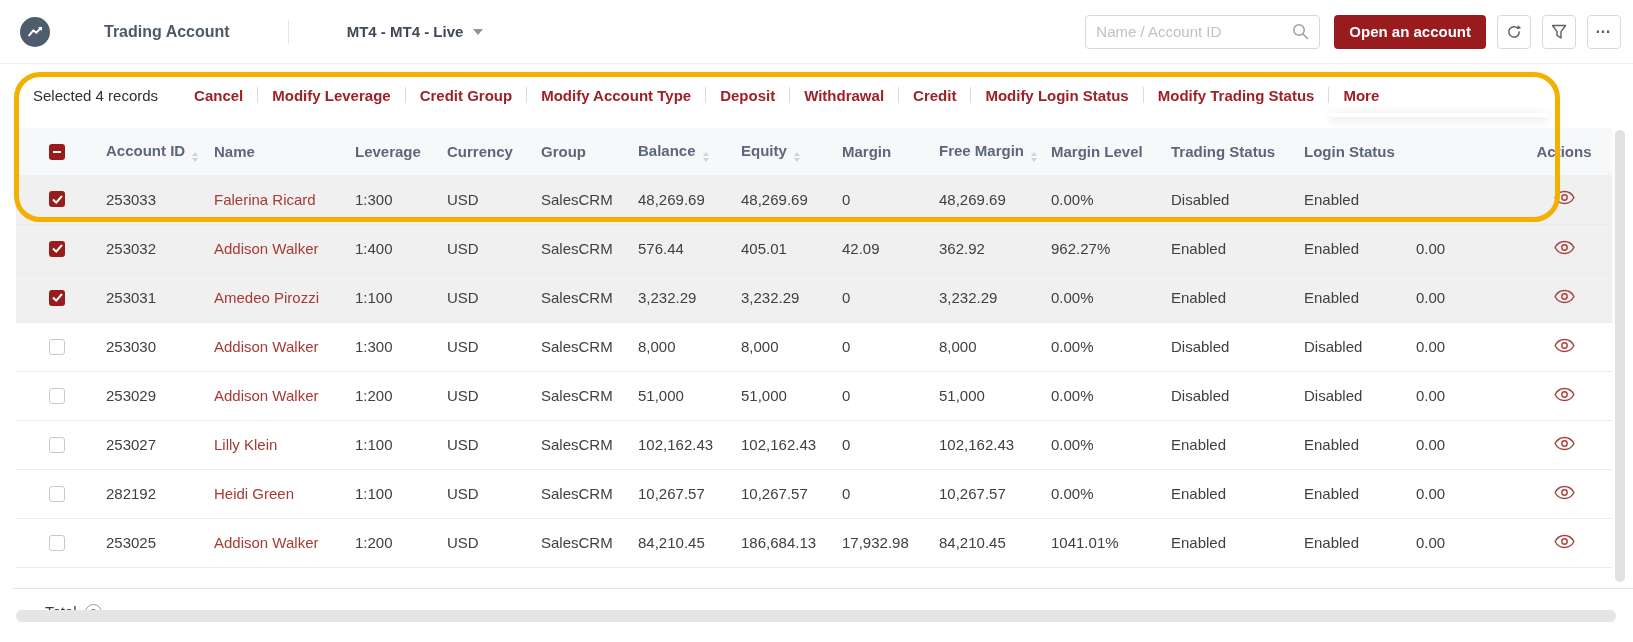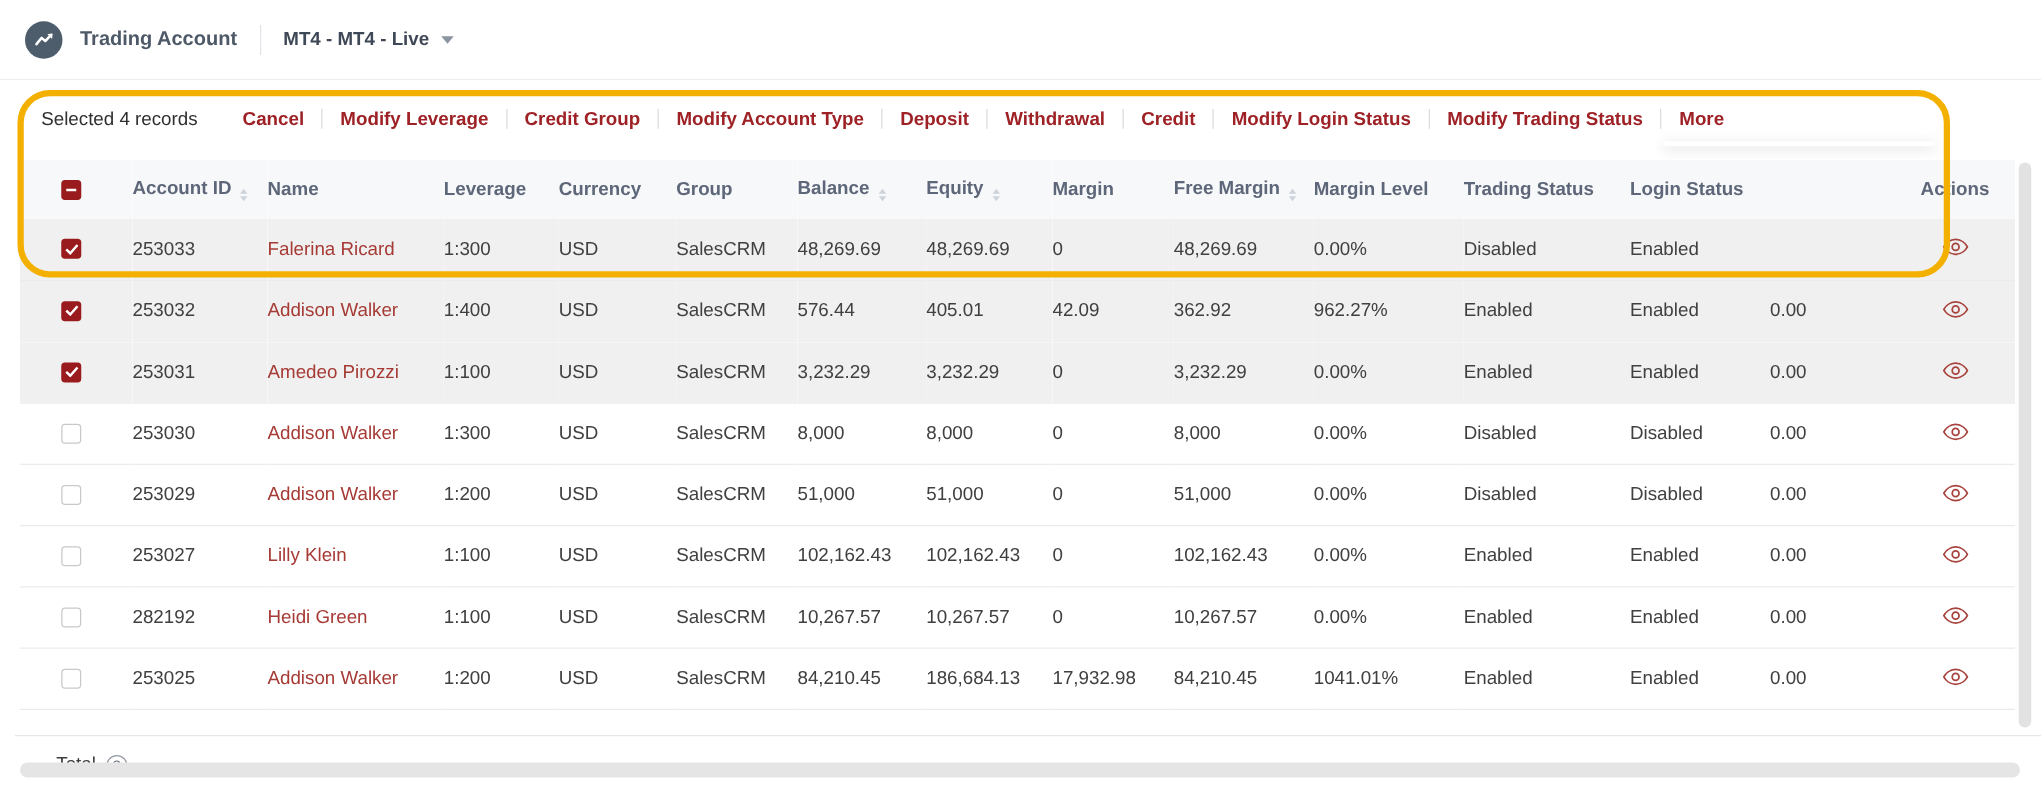--- a/index.html
+++ b/index.html
@@ -3,21 +3,21 @@
 <meta charset="utf-8">
 <style>
   * { box-sizing: border-box; margin: 0; padding: 0; }
   html,body { width:1633px; height:642px; }
   body {
     font-family: "Liberation Sans", sans-serif;
     background:#fff; color:#404040; overflow:hidden; position:relative;
   }
   
   .topbar { display:flex; align-items:center; height:64px; padding:0 12px 0 20px;
-            border-bottom:1px solid #efefef; background:#fff; }
+            border-bottom:1px solid #efefef; background:#fff;gap:40px; }
   .logo { width:30px; height:30px; border-radius:50%; background:#4d5d6c;
           display:flex; align-items:center; justify-content:center; margin-right:14px; flex:none; }
   .app-title { font-size:16px; font-weight:700; color:#4e5968; }
   .vdiv { width:1px; height:24px; background:#e2e5e9; margin:0 18px; }
   .selector { display:flex; align-items:center; gap:10px; font-size:15px; font-weight:600;
               color:#3f4856; cursor:pointer; }
   .caret { width:0; height:0; border-left:5px solid transparent; border-right:5px solid transparent;
            border-top:6px solid #8b95a1; }
   .topbar-right { margin-left:auto; display:flex; align-items:center; gap:11px; }
   .search-box { width:235px; height:34px; border:1px solid #d9d9d9; border-radius:4px;
@@ -86,20 +86,44 @@
       <polyline points="5,16 10,10 13.5,13 19,7" fill="none" stroke="#fff" stroke-width="2.4" stroke-linecap="round" stroke-linejoin="round"></polyline>
       <polygon points="15.5,6.2 20.5,6 20,11" fill="#fff"></polygon>
     </svg>
   </div>
   <div class="app-title">Trading Account</div>
   <div class="vdiv"></div>
   <div class="selector">
     <span>MT4 - MT4 - Live</span>
     <span class="caret"></span>
   </div>
+  <div class="topbar-right">
+    <div class="search-box">
+      <input type="text" placeholder="Name / Account ID" style="">
+      <svg width="17" height="17" viewBox="0 0 17 17">
+        <circle cx="7" cy="7" r="5.2" fill="none" stroke="#9aa0a6" stroke-width="1.5"></circle>
+        <line x1="11" y1="11" x2="15.5" y2="15.5" stroke="#9aa0a6" stroke-width="1.5" stroke-linecap="round"></line>
+      </svg>
+    </div>
+    <button class="primary-btn">Open an account</button>
+    <button class="icon-btn">
+      <svg width="16" height="16" viewBox="0 0 16 16">
+        <path d="M13.2 8 A5.2 5.2 0 1 1 11.7 4.2" fill="none" stroke="#595f66" stroke-width="1.5" stroke-linecap="round"></path>
+        <polygon points="11.2,1.2 12,5.4 15.2,3.4" fill="#595f66" transform="rotate(12 12 3.5)"></polygon>
+      </svg>
+    </button>
+    <button class="icon-btn">
+      <svg width="16" height="16" viewBox="0 0 16 16">
+        <path d="M1.5 1.5 h13 L10 7.6 V14 l-4-2.6 V7.6 Z" fill="none" stroke="#595f66" stroke-width="1.4" stroke-linejoin="round"></path>
+      </svg>
+    </button>
+    <button class="icon-btn">
+      <span style="letter-spacing:2px; line-height:0; padding-bottom:7px;">…</span>
+    </button>
+  </div>
 </header>
 
 <div class="action-bar">
   <span class="selected-text">Selected 4 records</span>
   <span class="links">
       <span class="action-link">Cancel</span>
       <span class="action-sep"></span>
       <span class="action-link">Modify Leverage</span>
       <span class="action-sep"></span>
       <span class="action-link">Credit Group</span>

